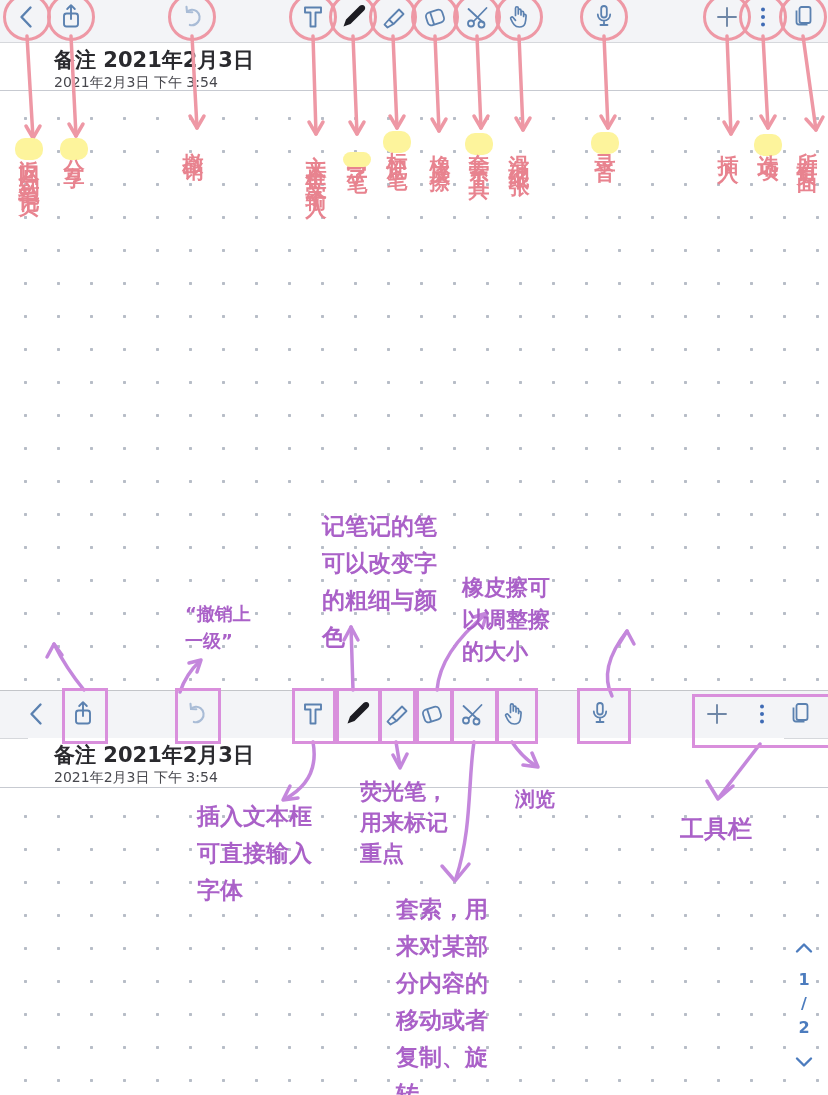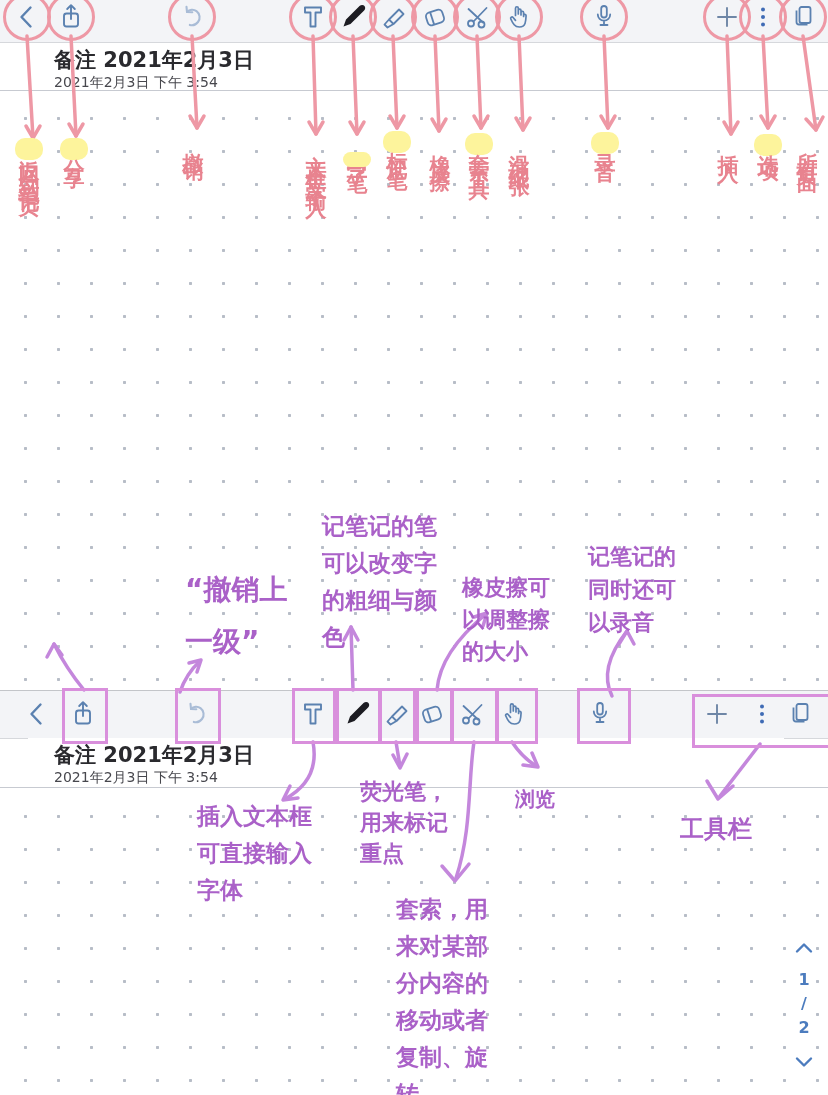--- a/index.html
+++ b/index.html
@@ -239,32 +239,29 @@
   <div class="vlabel" style="left:343px;top:138px"><span>写字</span><span class="hl">笔</span></div>
   <div class="vlabel" style="left:383px;top:131px"><span class="hl">标记</span><span>笔</span></div>
   <div class="vlabel" style="left:426px;top:138px"><span>橡皮擦</span></div>
   <div class="vlabel" style="left:465px;top:133px"><span class="hl">套索</span><span>工具</span></div>
   <div class="vlabel" style="left:505px;top:138px"><span>滑动纸张</span></div>
   <div class="vlabel" style="left:591px;top:132px"><span class="hl">录音</span></div>
   <div class="vlabel" style="left:714px;top:138px"><span>插入</span></div>
   <div class="vlabel" style="left:754px;top:134px"><span class="hl">选项</span></div>
   <div class="vlabel" style="left:793px;top:136px"><span>所有页面</span></div>
 
-  <div class="note" style="left:185px;top:564px;font-size:28px;line-height:52px">“撤销上
+  <div class="note" style="left:185px;top:600px;font-size:18px;line-height:27px">“撤销上
 一级”</div>
   <div class="note" style="left:322px;top:508px;font-size:23px;line-height:37px">记笔记的笔
 可以改变字
 的粗细与颜
 色</div>
   <div class="note" style="left:462px;top:572px;font-size:22px;line-height:32px">橡皮擦可
 以调整擦
 的大小</div>
-  <div class="note" style="left:588px;top:540px;font-size:22px;line-height:33px">记笔记的
-同时还可
-以录音</div>
   <div class="note" style="left:197px;top:798px;font-size:23px;line-height:37px">插入文本框
 可直接输入
 字体</div>
   <div class="note" style="left:360px;top:776px;font-size:22px;line-height:31px">荧光笔，
 用来标记
 重点</div>
   <div class="note" style="left:515px;top:786px;font-size:20px">浏览</div>
   <div class="note" style="left:680px;top:813px;font-size:24px">工具栏</div>
   <div class="note" style="left:396px;top:891px;font-size:23px;line-height:37px">套索，用
 来对某部

